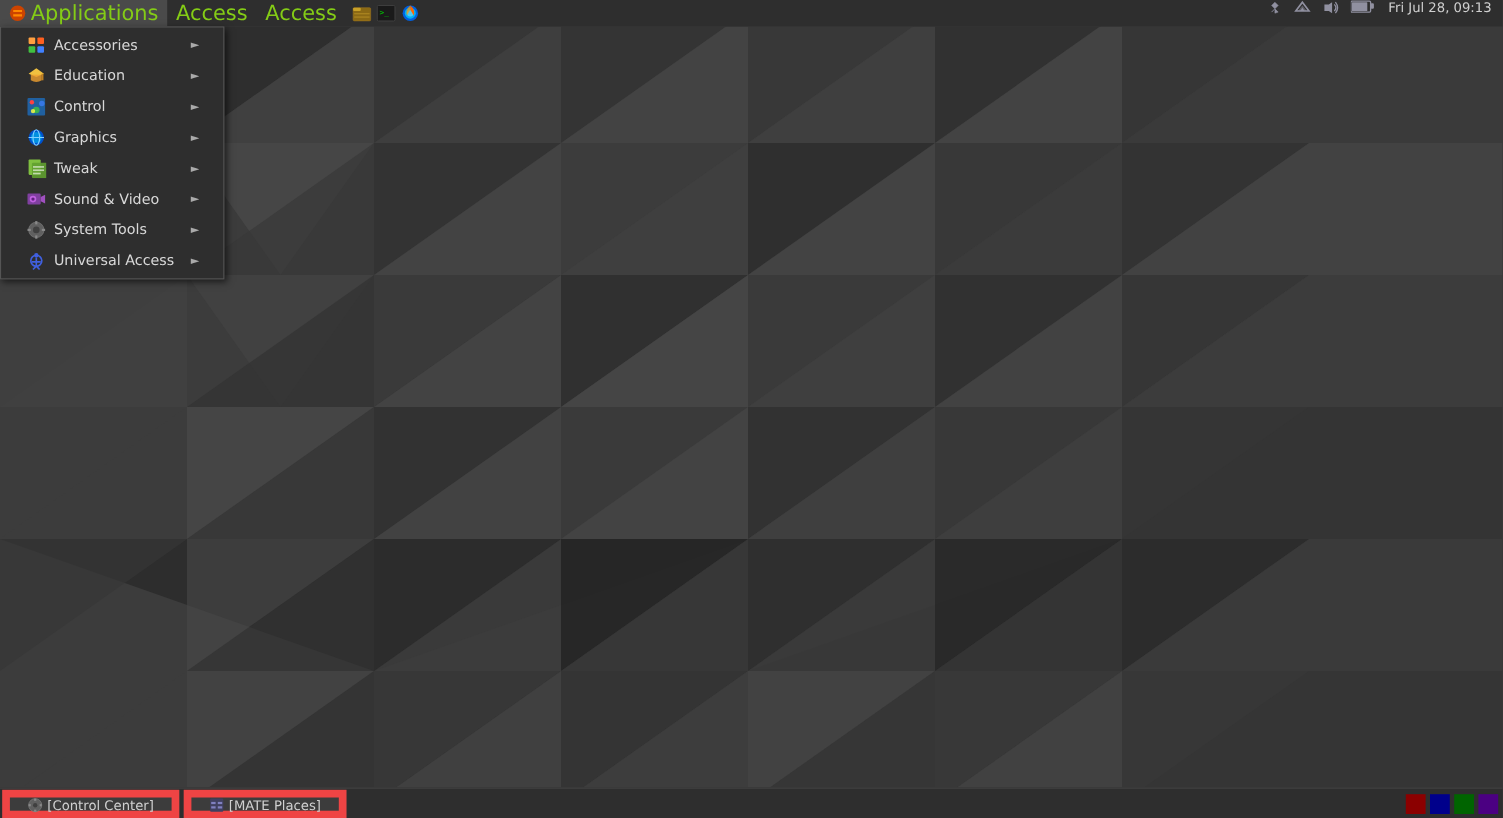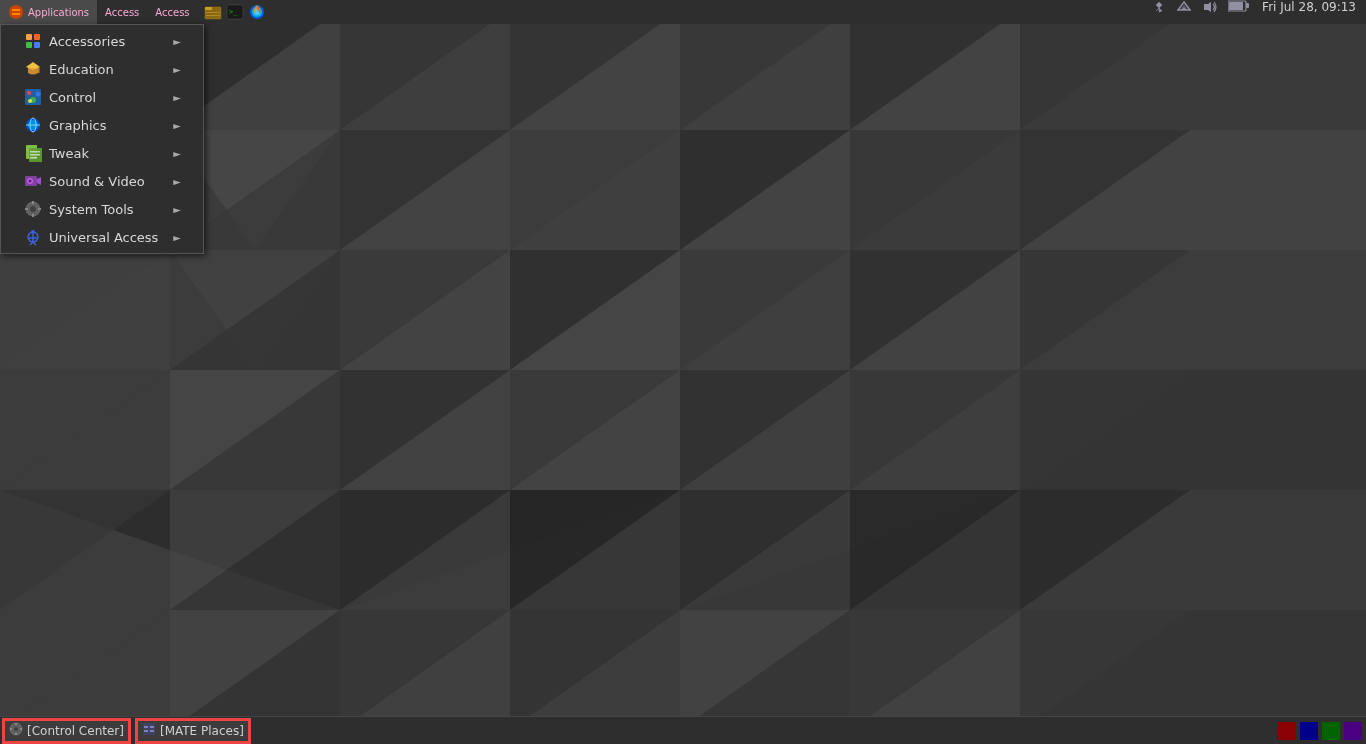--- a/index.html
+++ b/index.html
@@ -47,23 +47,23 @@
       display: flex;
       align-items: center;
       height: 100%;
     }
 
     .panel-menu-item {
       height: 100%;
       display: flex;
       align-items: center;
       padding: 0 8px;
-      color: #f9a8d4;
+      color: #84cc16;
       cursor: pointer;
-      font-size: 10px;
+      font-size: 19px;
       white-space: nowrap;
     }
 
     .panel-menu-item:hover, .panel-menu-item.active {
       background: #4a4a4a;
     }
 
     .applications-btn {
       display: flex;
       align-items: center;
@@ -161,26 +161,25 @@
       background: #2e2e2e;
       display: flex;
       align-items: center;
       z-index: 100;
       border-top: 1px solid #444;
     }
 
     .taskbar-item {
       height: 26px;
       display: flex;
-      align-items: center;
-      padding: 0 4px;
+      padding: 0 16px;
       color: #d0d0d0;
       cursor: pointer;
       font-size: 12px;
-      border: 3px solid #ef4444;
+      border: 7px solid #ef4444;
       background: #3c3c3c;
       margin: 0 2px;
       gap: 4px;
     }
 
     .taskbar-right {
       margin-left: auto;
       display: flex;
       align-items: center;
       gap: 4px;

